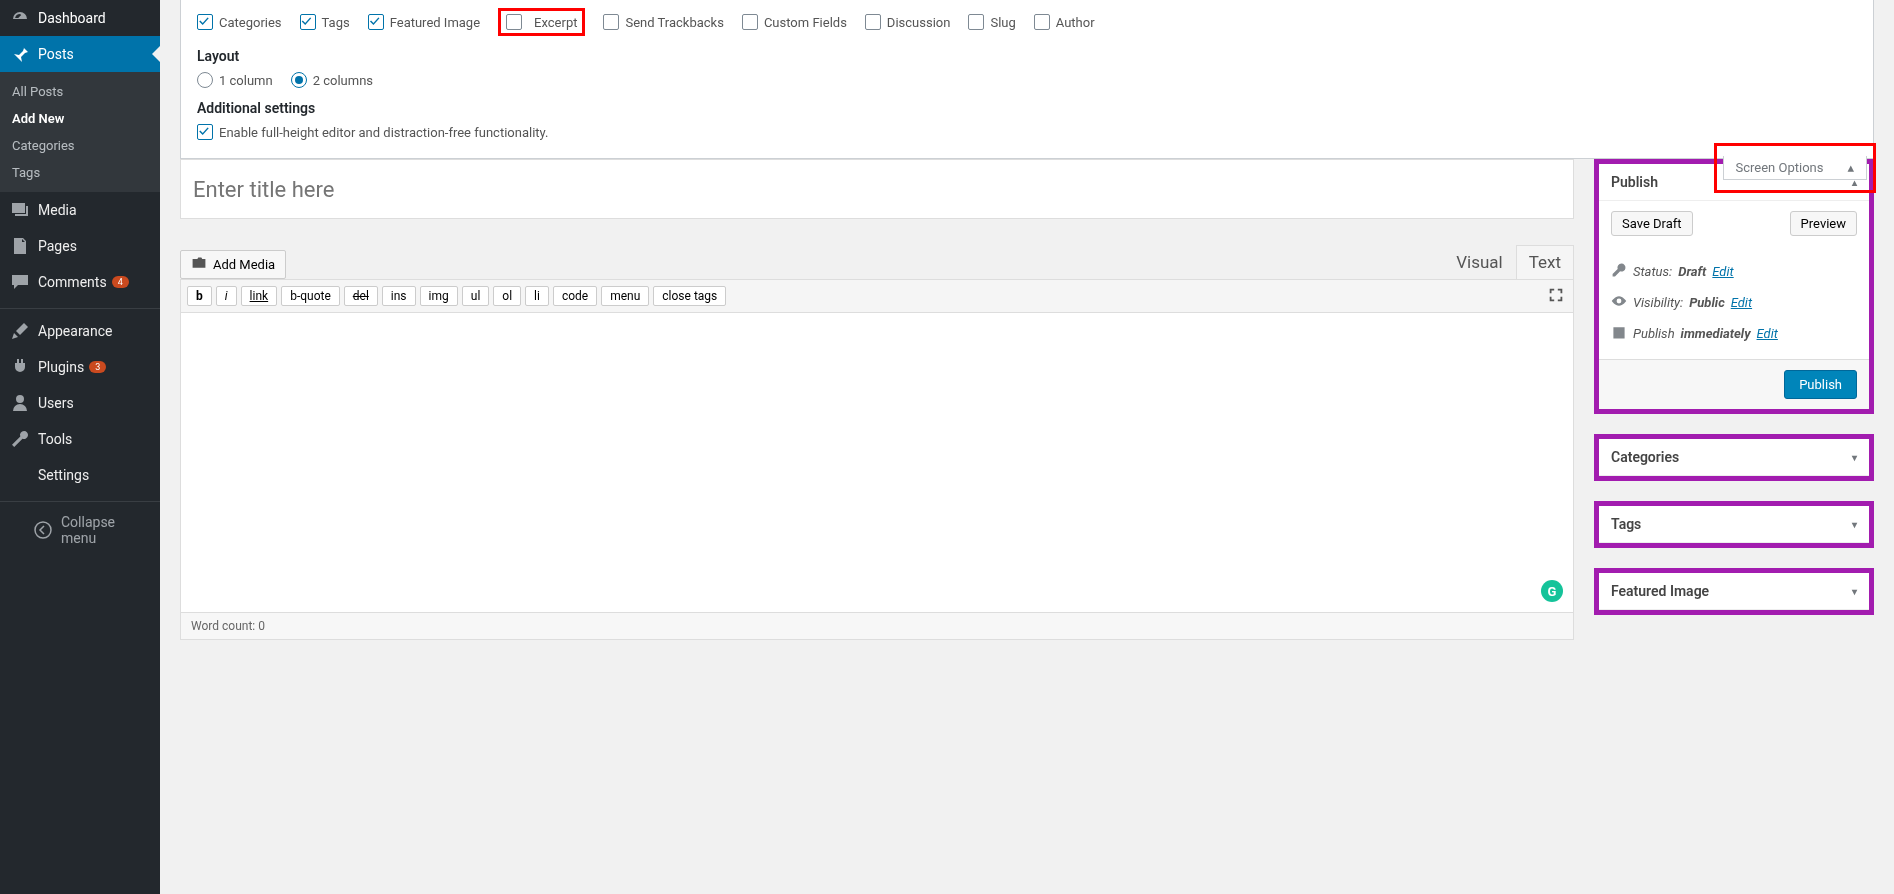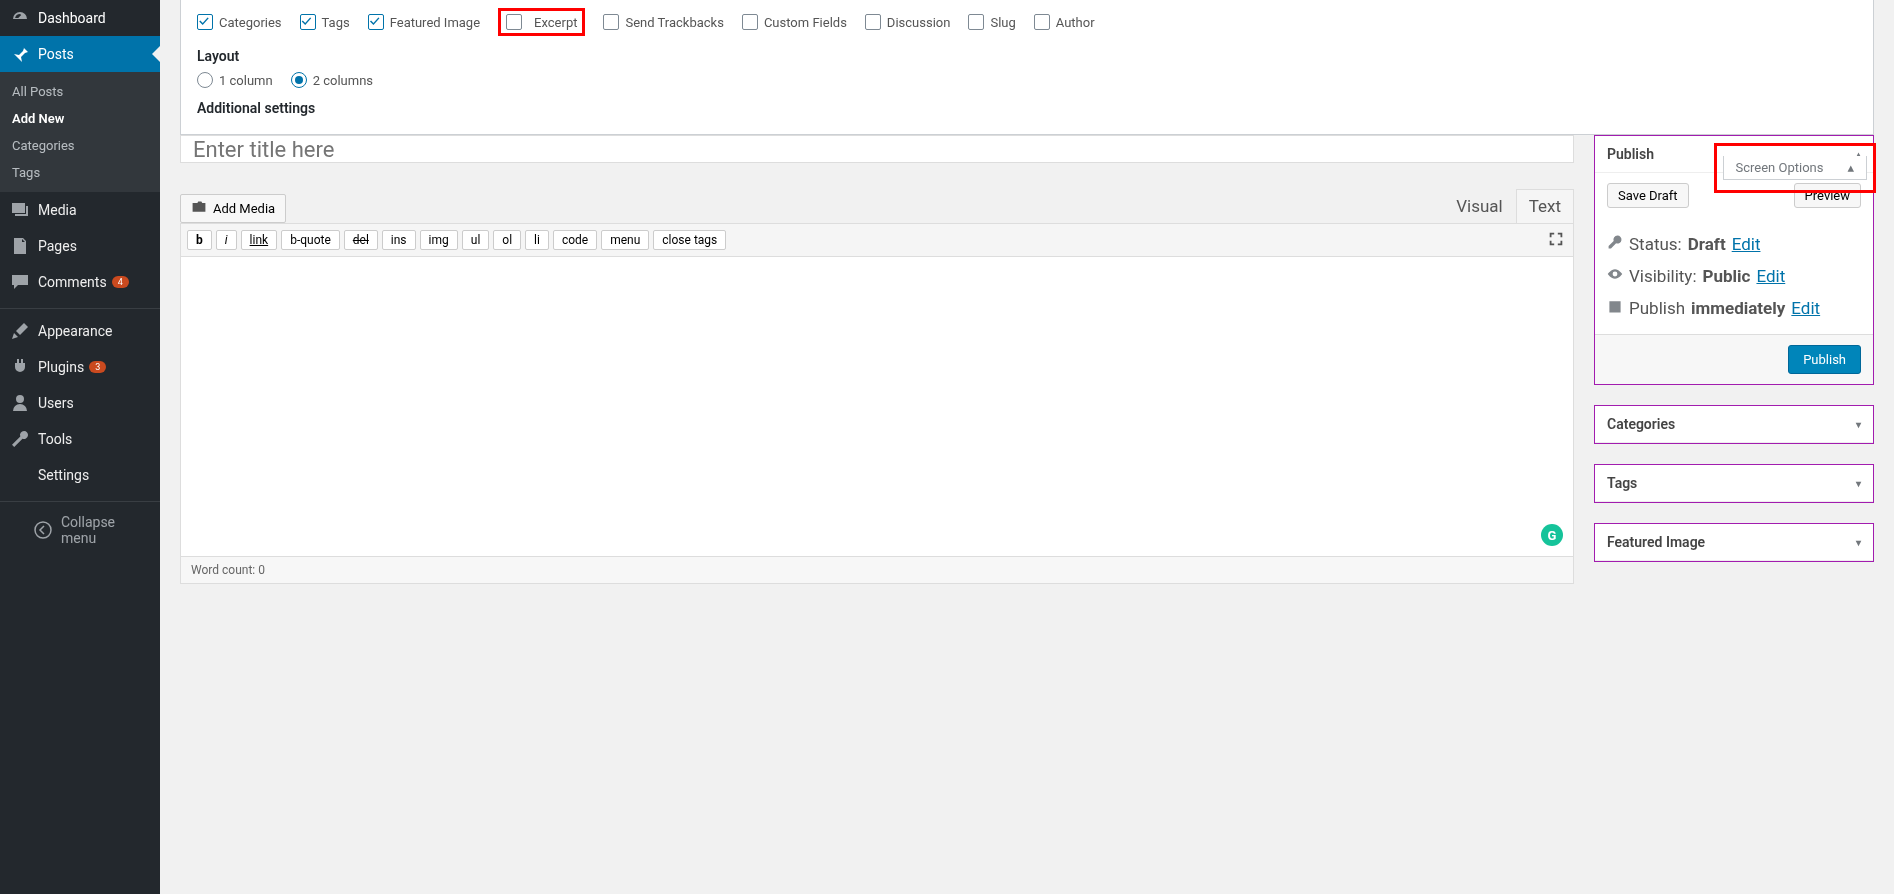--- a/index.html
+++ b/index.html
@@ -44,21 +44,21 @@
 
 
 h1.page-title { font-size: 23px; font-weight: 400; margin: 18px 0 14px 0; color: #23282d; }
 
 
 .cols { display: flex; gap: 20px; align-items: flex-start; }
 .col-main { flex: 1; }
 .col-side { width: 280px; }
 
 
-.title-input { width: 100%; padding: 8px 12px; font-size: 22px; border: 1px solid #ddd; background: #fff; color: #72777c; height: 28px; }
+.title-input { width: 100%; padding: 8px 12px; font-size: 22px; border: 1px solid #ddd; background: #fff; color: #72777c; height: 60px; }
 
 
 .editor-toolbar-top { display: flex; justify-content: space-between; align-items: flex-end; margin-top: 26px; }
 .add-media-btn { background: #f7f7f7; border: 1px solid #ccc; padding: 4px 10px; font-size: 13px; display: inline-flex; align-items: center; gap: 6px; cursor: pointer; border-radius: 2px; }
 .editor-tabs { display: flex; }
 .editor-tabs .tab { padding: 6px 12px; font-size: 17px; color: #555; cursor: pointer; border: 1px solid transparent; }
 .editor-tabs .tab.active { background: #f5f5f5; border: 1px solid #ddd; border-bottom: none; }
 
 .quicktags-bar { background: #f5f5f5; border: 1px solid #ddd; padding: 6px; display: flex; gap: 4px; align-items: center; position: relative; }
 .qt-btn { background: #fff; border: 1px solid #ccc; padding: 2px 8px; font-size: 12px; cursor: pointer; border-radius: 2px; }
@@ -66,24 +66,24 @@
 .qt-btn.i { font-style: italic; }
 .qt-btn.u { text-decoration: underline; }
 .qt-btn.s { text-decoration: line-through; }
 .fullscreen-icon { position: absolute; right: 8px; top: 6px; cursor: pointer; fill: #555; }
 
 .editor-body { background: #fff; border: 1px solid #ddd; border-top: none; height: 300px; position: relative; }
 .grammarly-badge { position: absolute; right: 10px; bottom: 10px; width: 22px; height: 22px; border-radius: 50%; background: #15c39a; color: #fff; display: flex; align-items: center; justify-content: center; font-weight: bold; font-size: 13px; }
 .editor-status { background: #f7f7f7; border: 1px solid #ddd; border-top: none; padding: 6px 10px; font-size: 12px; color: #666; }
 
 
-.metabox { background: #fff; border: 1px solid #a21caf; margin-bottom: 20px; }
+.metabox { background: #fff; border: 5px solid #a21caf; margin-bottom: 20px; }
 .metabox-header { padding: 10px 12px; border-bottom: 1px solid #eee; display: flex; justify-content: space-between; align-items: center; font-weight: 600; font-size: 14px; cursor: pointer; }
 .metabox-header .toggle { color: #72777c; font-size: 10px; }
-.metabox-body { padding: 10px 12px; font-size: 17px; }
+.metabox-body { padding: 10px 12px; font-size: 13px; font-style: italic; }
 .metabox-body .pub-row { padding: 6px 0; display: flex; align-items: center; gap: 6px; color: #555; }
 .metabox-body .pub-row .icon { width: 16px; fill: #82878c; }
 .edit-link { color: #0073aa; text-decoration: underline; cursor: pointer; }
 .metabox-actions { border-top: 1px solid #ddd; padding: 10px 12px; display: flex; justify-content: flex-end; background: #f7f7f7; }
 .metabox-pub-top { display: flex; justify-content: space-between; padding: 10px 12px; }
 .btn { border: 1px solid #ccc; background: #f7f7f7; padding: 4px 10px; font-size: 13px; cursor: pointer; border-radius: 3px; }
 .btn-primary { background: #0085ba; border: 1px solid #006799; color: #fff; padding: 6px 14px; font-size: 13px; cursor: pointer; border-radius: 3px; }
 </style>
 </head>
 <body>
@@ -248,20 +248,26 @@
             <input type="radio" name="layout" style="">
             <span>1 column</span>
           </label>
         <label>
             <input type="radio" name="layout" checked="" style="">
             <span>2 columns</span>
           </label>
       </div>
 
       <h5>Additional settings</h5>
+      <div class="row">
+        <label>
+            <input type="checkbox" checked="" style="">
+            <span>Enable full-height editor and distraction-free functionality.</span>
+          </label>
+      </div>
     </div>
 
     <div class="tab-red-wrap">
       <div class="screen-options-tab">
         <span>Screen Options</span>
         <span>▴</span>
       </div>
     </div>
 
 

